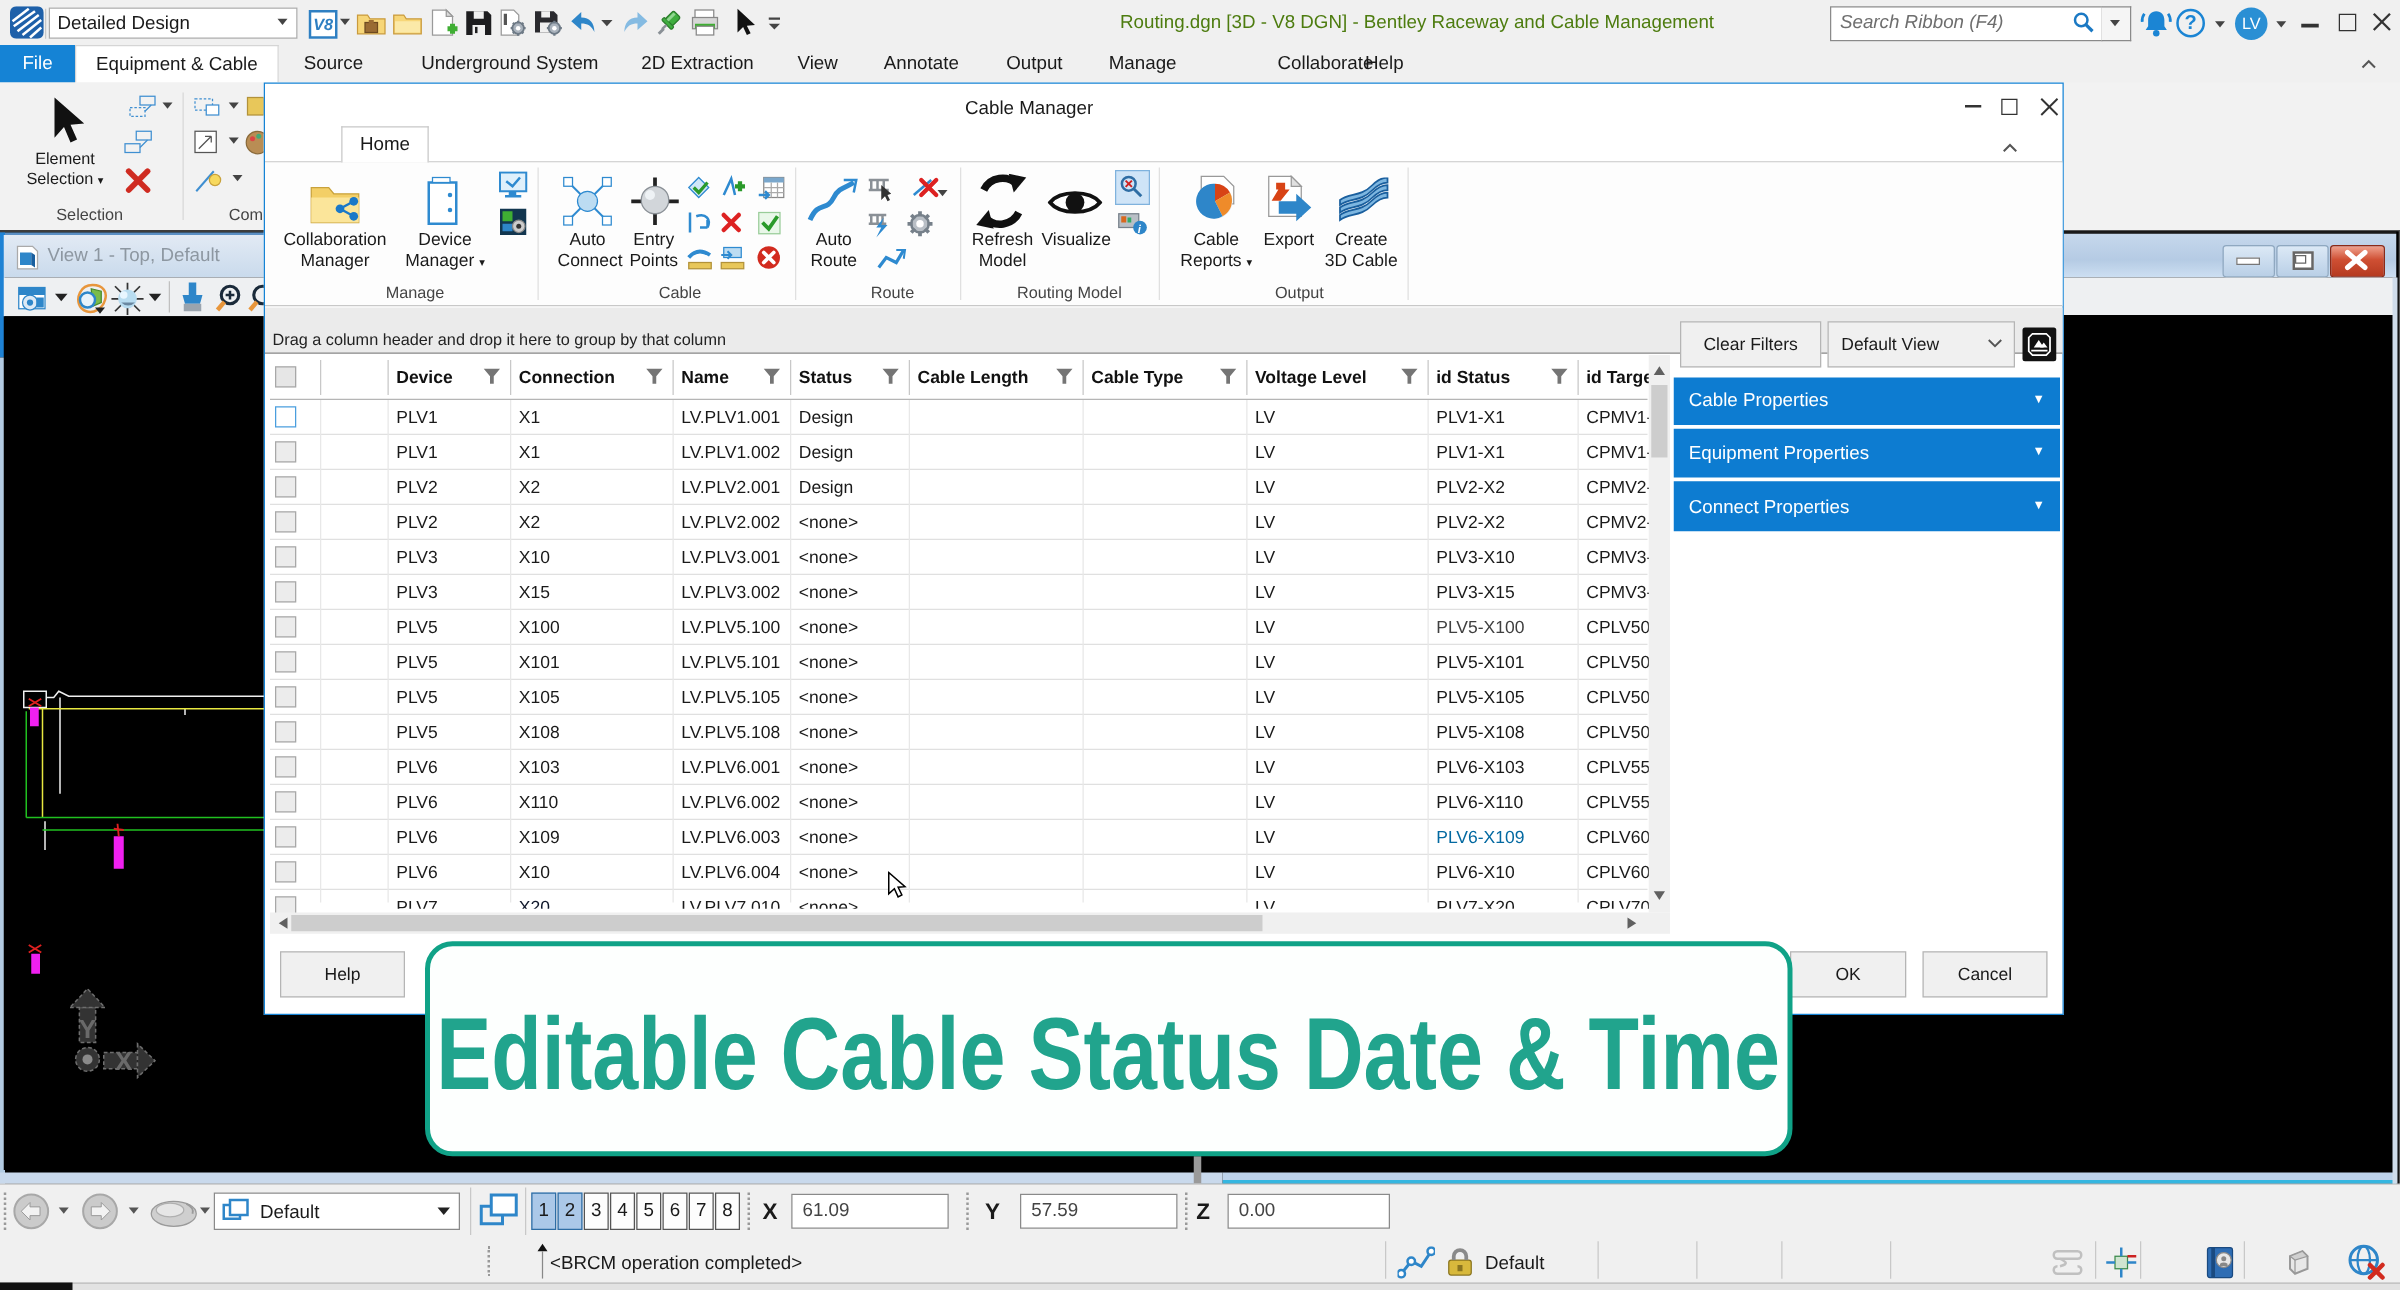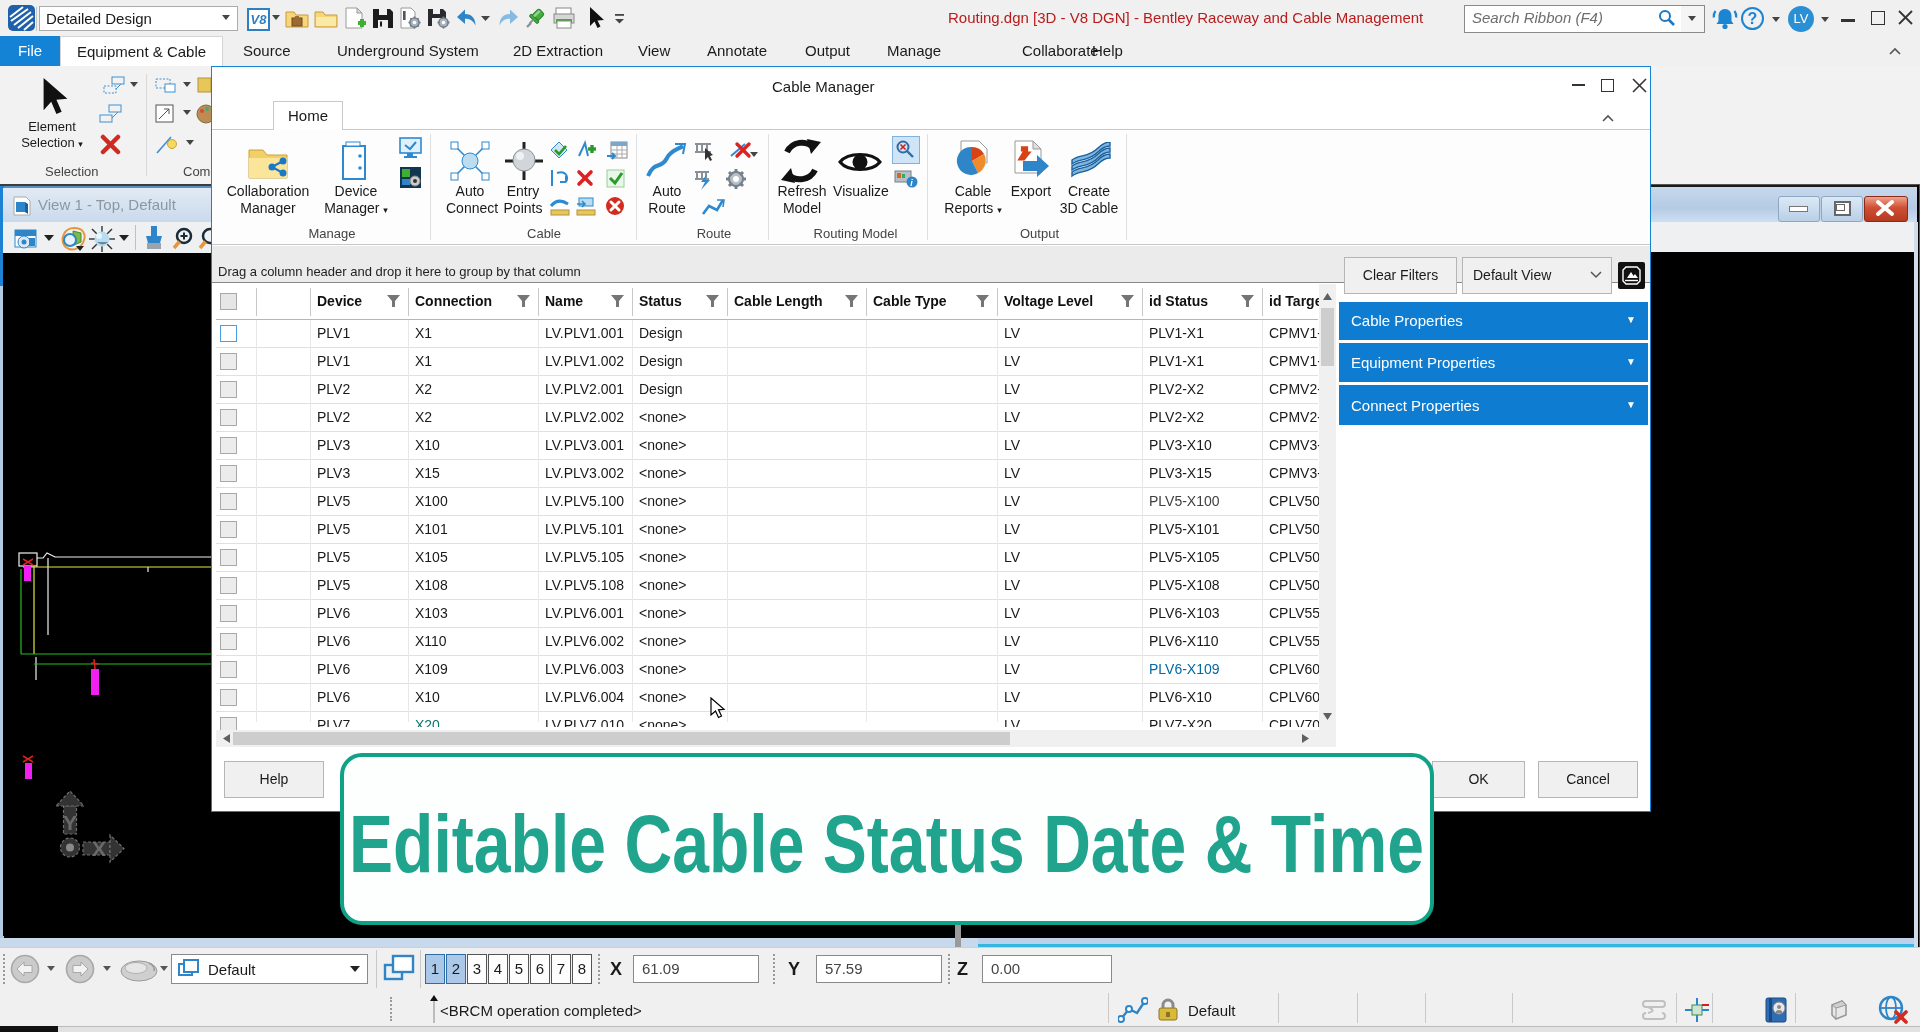--- a/index.html
+++ b/index.html
@@ -124,21 +124,21 @@
   <g transform="translate(300,0)">
     <path d="M5 1 L5 20 L9.5 15.5 L12.5 22 L15.5 20.5 L12.5 14.5 L19 14 Z" fill="#111"></path>
   </g>
 
   <g transform="translate(330,6)">
     <rect x="0" y="2" width="9" height="1.8" fill="#444"></rect>
     <path d="M0 7 L9 7 L4.5 11.5 Z" fill="#444"></path>
   </g>
 </svg>
 
-<div class="abs" style="left:948px;top:9px;font-size:15px;color:#b91c1c;">Routing.dgn [3D - V8 DGN] - Bentley Raceway and Cable Management</div>
+<div class="abs" style="left:896px;top:9px;font-size:15px;color:#4d7c0f;">Routing.dgn [3D - V8 DGN] - Bentley Raceway and Cable Management</div>
 
 <div class="abs" style="left:1464px;top:5px;width:216px;height:26px;background:#fff;border:1px solid #8a8a8a;"></div>
 <div class="abs" style="left:1472px;top:9px;font-size:15px;font-style:italic;color:#6e6e6e;">Search Ribbon (F4)</div>
 <svg class="abs" style="left:1658px;top:9px" width="18" height="18">
     <circle cx="7" cy="7" r="5" fill="none" stroke="#1b79c4" stroke-width="2"></circle>
     <line x1="10.5" y1="10.5" x2="16" y2="16" stroke="#1b79c4" stroke-width="2.6"></line>
   </svg>
 <div class="abs" style="left:1681px;top:5px;width:23px;height:26px;background:#f5f5f5;border:1px solid #8a8a8a;border-left:none;"></div>
 <div class="abs" style="left:1688px;top:16px;width:0;height:0;border-left:4px solid transparent;border-right:4px solid transparent;border-top:5px solid #444;"></div>
 
@@ -948,21 +948,21 @@
     <div class="abs" style="left:408px;top:712px;width:1px;height:10px;background:#e8e8e8;"></div>
     <div class="abs" style="left:538px;top:712px;width:1px;height:10px;background:#e8e8e8;"></div>
     <div class="abs" style="left:632px;top:712px;width:1px;height:10px;background:#e8e8e8;"></div>
     <div class="abs" style="left:727px;top:712px;width:1px;height:10px;background:#e8e8e8;"></div>
     <div class="abs" style="left:866px;top:712px;width:1px;height:10px;background:#e8e8e8;"></div>
     <div class="abs" style="left:997px;top:712px;width:1px;height:10px;background:#e8e8e8;"></div>
     <div class="abs" style="left:1142px;top:712px;width:1px;height:10px;background:#e8e8e8;"></div>
     <div class="abs" style="left:1262px;top:712px;width:1px;height:10px;background:#e8e8e8;"></div>
     <div class="abs" style="left:220px;top:717px;width:17px;height:17px;background:#ececec;border:1.5px solid #a8a8a8;box-sizing:border-box;"></div>
     <div class="abs" style="left:317px;top:717px;font-size:14px;color:#1a1a1a;white-space:nowrap;height:10px;overflow:hidden;">PLV7</div>
-    <div class="abs" style="left:415px;top:717px;font-size:14px;color:#0f766e;white-space:nowrap;height:10px;overflow:hidden;">X20</div>
+    <div class="abs" style="left:415px;top:717px;font-size:14px;color:#0f172a;white-space:nowrap;height:10px;overflow:hidden;">X20</div>
     <div class="abs" style="left:545px;top:717px;font-size:14px;color:#1a1a1a;white-space:nowrap;height:10px;overflow:hidden;">LV.PLV7.010</div>
     <div class="abs" style="left:639px;top:717px;font-size:14px;color:#1a1a1a;white-space:nowrap;height:10px;overflow:hidden;">&lt;none&gt;</div>
     <div class="abs" style="left:1004px;top:717px;font-size:14px;color:#1a1a1a;white-space:nowrap;height:10px;overflow:hidden;">LV</div>
     <div class="abs" style="left:1149px;top:717px;font-size:14px;color:#1a1a1a;white-space:nowrap;height:10px;overflow:hidden;">PLV7-X20</div>
     <div class="abs" style="left:1269px;top:717px;font-size:14px;color:#1a1a1a;white-space:nowrap;height:10px;overflow:hidden;">CPLV70</div>
     <div class="abs" style="left:1319px;top:284px;width:17px;height:446px;background:#f0f0f0;"></div>
     <svg class="abs" style="left:1322px;top:292px" width="11" height="9">
       <path d="M5.5 1 L10 8 L1 8 Z" fill="#606060"></path>
     </svg>
     <div class="abs" style="left:1321px;top:308px;width:13px;height:58px;background:#cdcdcd;"></div>

